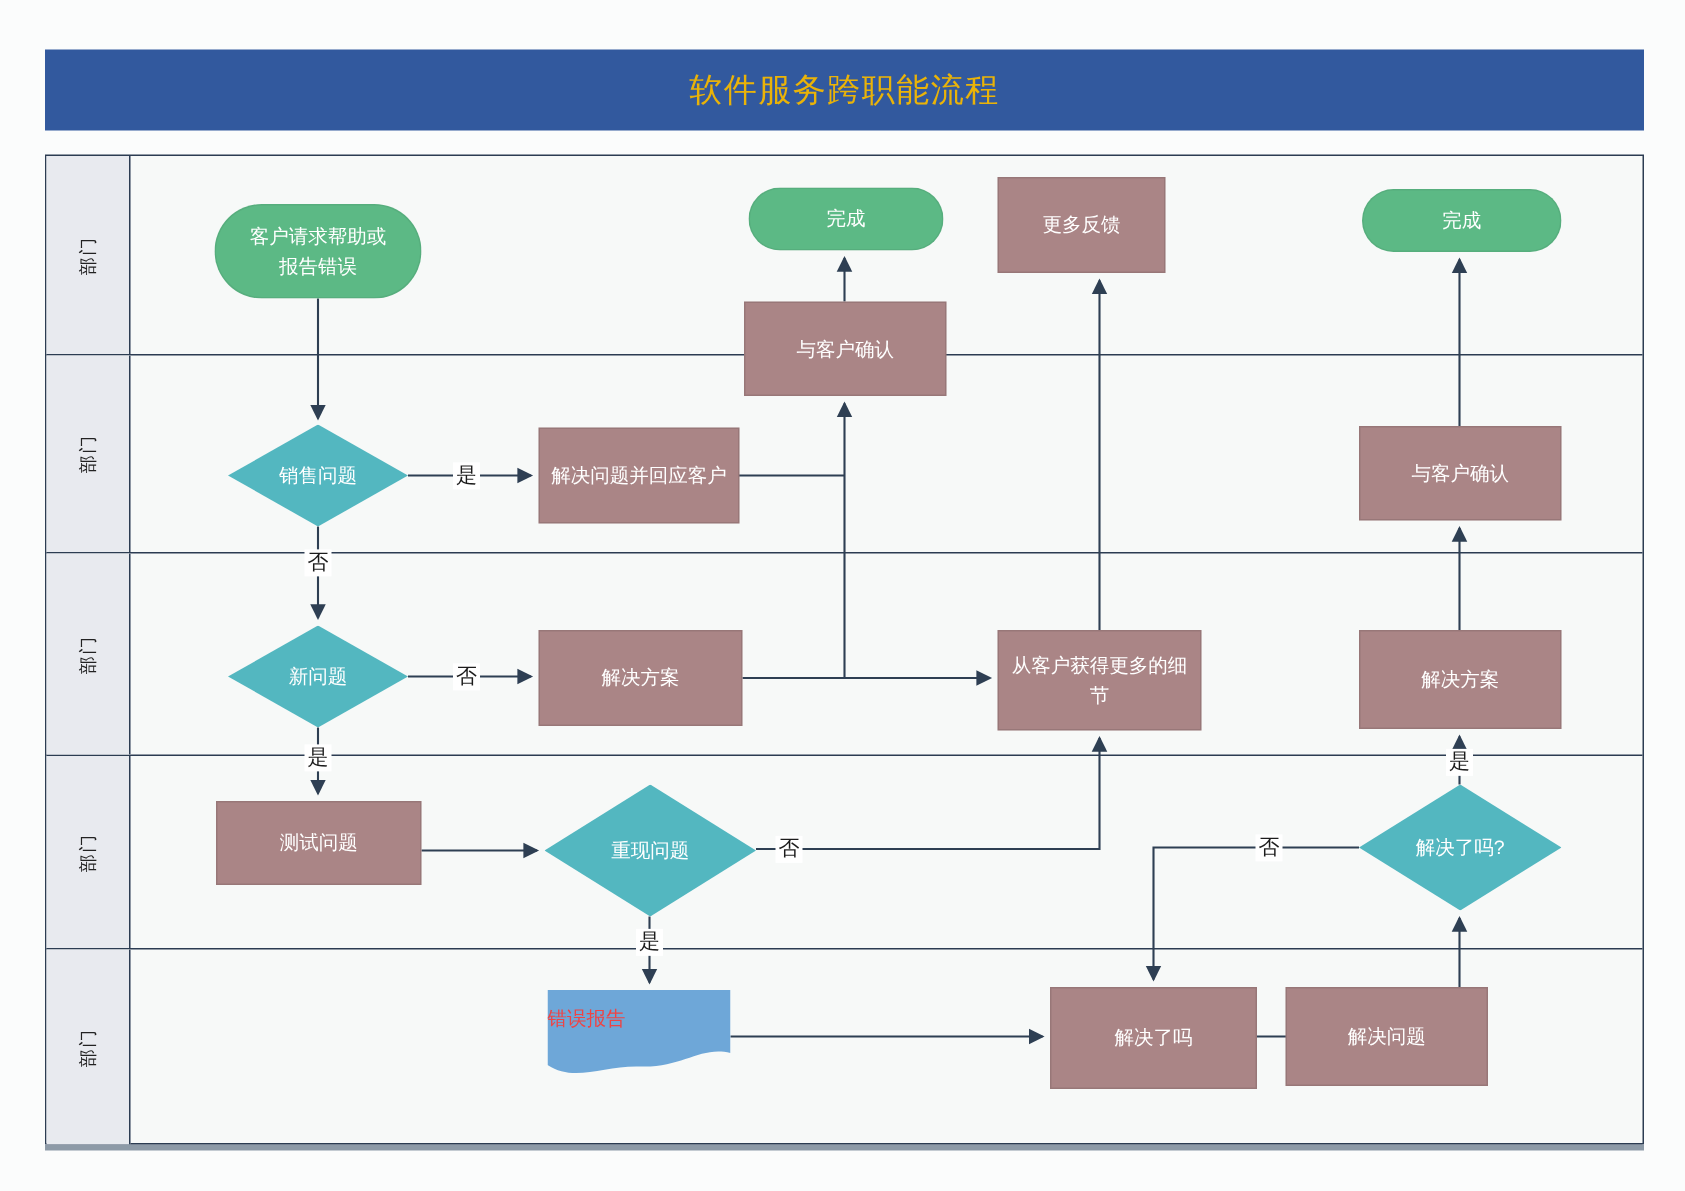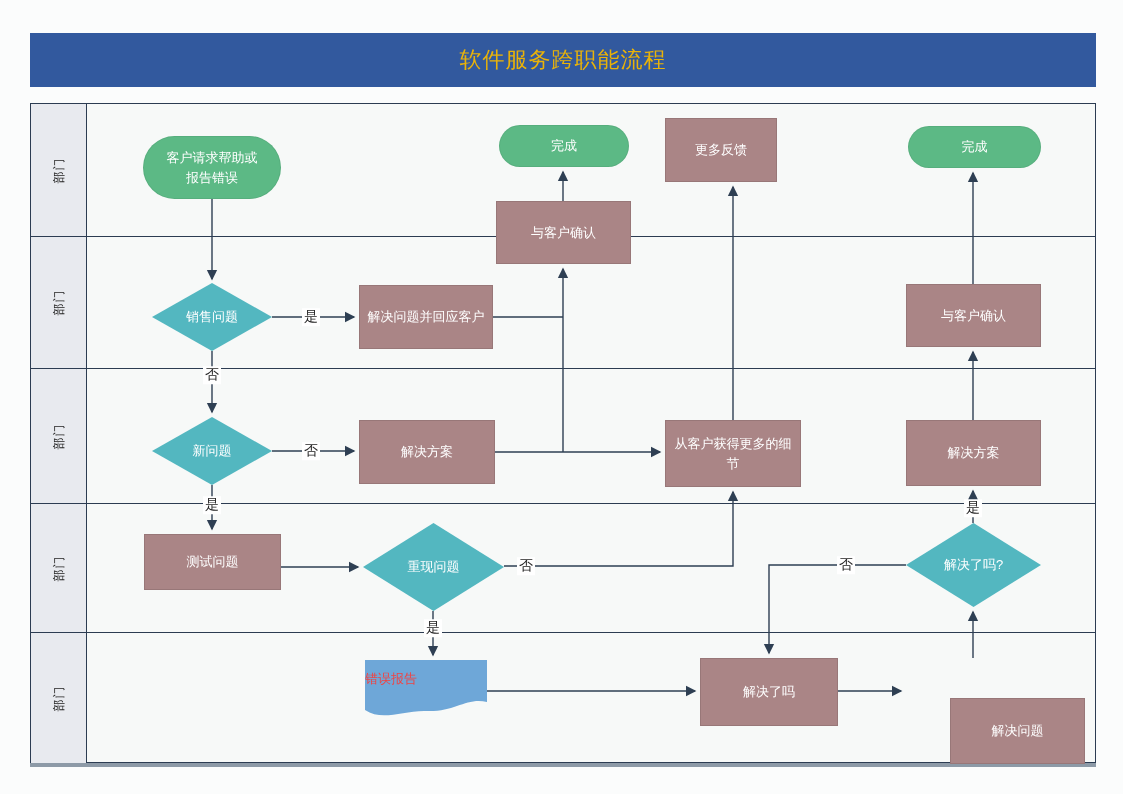--- a/index.html
+++ b/index.html
@@ -176,21 +176,21 @@
       <svg width="122" height="62" viewBox="0 0 122 62">
         <path d="M0 0 H122 V42 C102 37 90 52 62 51 C38 50 18 62 0 50 Z" fill="#6ea7d8"></path>
       </svg>
       <span class="doc-label">错误报告</span>
     </div>
 
     <div class="node rect" style="left:669px;top:554px;width:138px;height:68px;">
       <span>解决了吗</span>
     </div>
 
-    <div class="node rect" style="left:919px;top:554px;width:135px;height:66px;margin-top:40px;">
+    <div class="node rect" style="left:826px;top:554px;width:135px;height:66px;">
       <span>解决问题</span>
     </div>
 
     <span class="elabel" style="left:280px;top:213px;">是</span>
     <span class="elabel" style="left:181px;top:271px;">否</span>
     <span class="elabel" style="left:280px;top:347px;">否</span>
     <span class="elabel" style="left:181px;top:401px;">是</span>
     <span class="elabel" style="left:495px;top:462px;">否</span>
     <span class="elabel" style="left:402px;top:524px;">是</span>
     <span class="elabel" style="left:815px;top:461px;">否</span>

